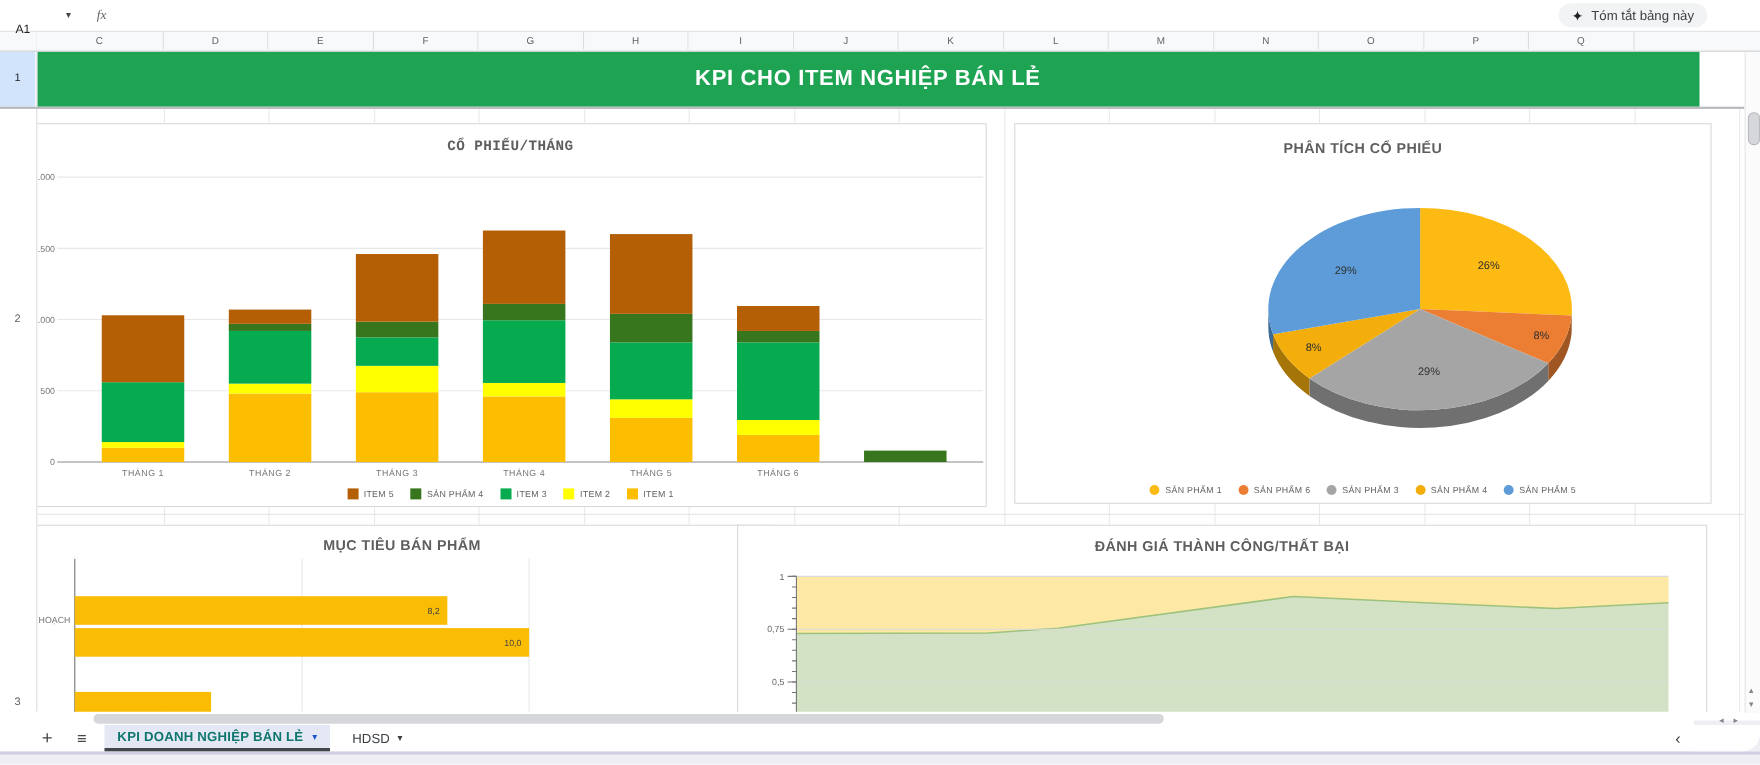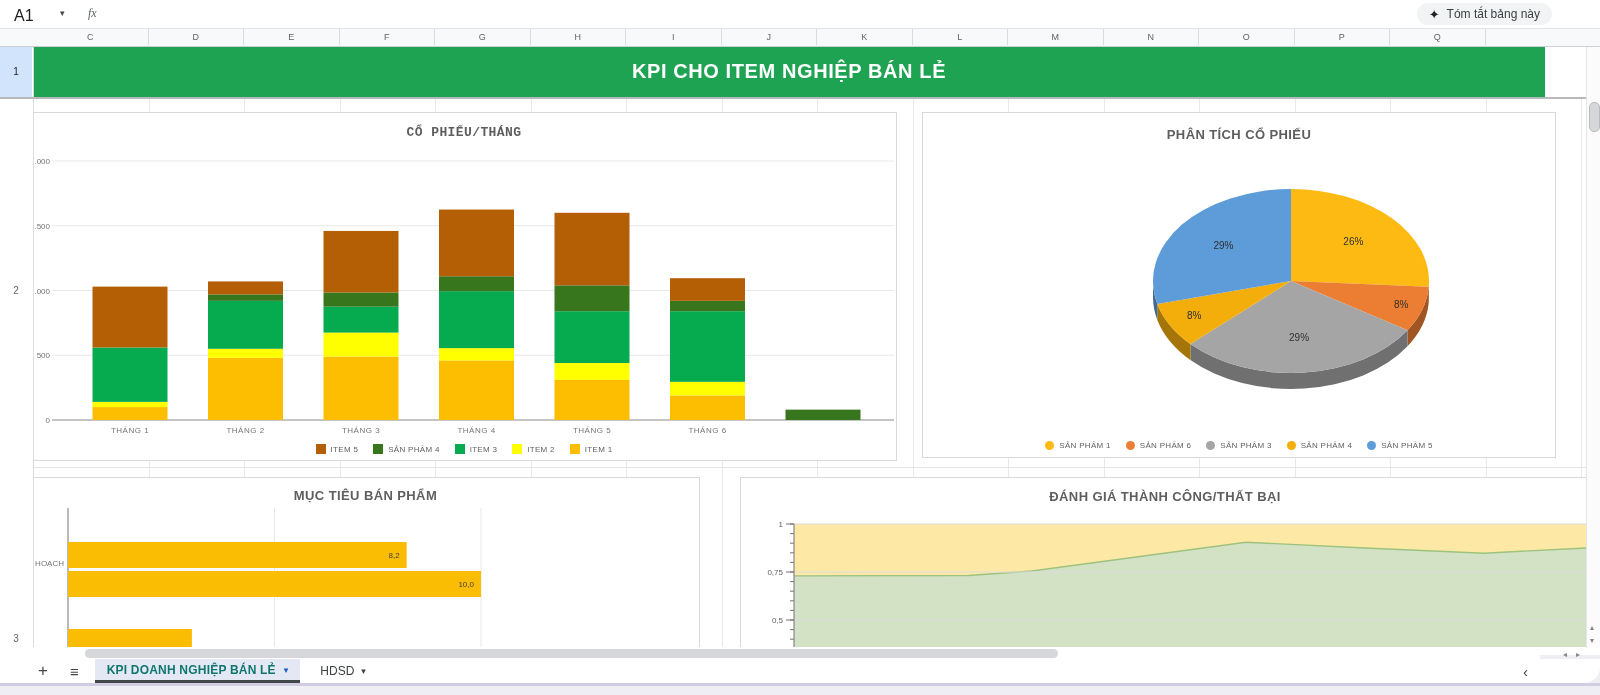--- a/index.html
+++ b/index.html
@@ -2,21 +2,21 @@
 <html><head>
 <meta charset="utf-8">
 <style>
   html,body{margin:0;padding:0;}
   body{font-family:"Liberation Sans",sans-serif;background:#fff;}
   #app{position:relative;width:1600px;height:695px;overflow:hidden;background:#fff;}
   .abs{position:absolute;}
 
   
   #toolbar{left:0;top:0;width:1600px;height:28px;background:#fff;border-bottom:1px solid #e1e3e6;z-index:8;}
-  #namebox{left:14px;top:7px;font-size:16px;color:#202124;}
+  #namebox{left:14px;top:21px;font-size:11px;color:#202124;}
   #namebox-caret{left:60px;top:8px;font-size:9px;color:#444;}
   #fx{left:88px;top:6px;font-size:12px;font-style:italic;color:#5f6368;font-family:"Liberation Serif",serif;}
   #summarize{right:48px;top:3px;height:22px;background:#f1f3f4;border-radius:13px;display:flex;align-items:center;padding:0 12px;gap:7px;cursor:pointer;}
   #summarize .spark{font-size:13px;color:#202124;}
   #summarize .lbl{font-size:12px;color:#3c4043;}
 
   
   #colheads{left:0;top:28px;width:1600px;height:18px;background:#f8f9fa;border-bottom:1px solid #cdd0d3;z-index:7;}
   .colhead{position:absolute;top:0;height:17px;border-right:1px solid #dadce0;display:flex;align-items:center;justify-content:center;font-size:9px;color:#5f6368;background:#f8f9fa;}
   #corner{position:absolute;left:0;top:0;width:33px;height:17px;background:#f8f9fa;border-right:1px solid #cdd0d3;}
@@ -255,21 +255,21 @@
           <line x1="449" y1="30" x2="449" y2="172" stroke="#e8e8e8" stroke-width="1"></line>
           <rect x="36" y="64" width="338.65999999999997" height="26" fill="#FBBC04"></rect>
           <text x="367.65999999999997" y="80" text-anchor="end" font-size="8" fill="#424242">8,2</text>
           <rect x="36" y="93" width="413" height="26" fill="#FBBC04"></rect>
           <text x="442" y="109" text-anchor="end" font-size="8" fill="#424242">10,0</text>
           <rect x="36" y="151" width="123.89999999999999" height="26" fill="#FBBC04"></rect>
           <text x="32" y="88" text-anchor="end" font-size="8" fill="#757575">HOẠCH</text>
         </svg>
     </div>
 
-    <div class="chartbox" style="left:740px;top:431px;width:848px;height:200px;border-bottom:none;">
+    <div class="chartbox" style="left:670px;top:431px;width:848px;height:200px;border-bottom:none;padding-left:32px;">
       <div class="ctitle" style="top:11px;">ĐÁNH GIÁ THÀNH CÔNG/THẤT BẠI</div>
       <svg id="c4svg" width="846" height="172" style="position:absolute;left:0;top:0;">
           <path d="M53 46 L846 46 L846 70 L742.91 75.184 L623.9599999999999 70 L505.00999999999993 64.24 L290.9 93.03999999999999 L227.46 97.456 L53 97.84 Z" fill="#FDE9A5"></path>
           <path d="M53 172 L53 97.84 L227.46 97.456 L290.9 93.03999999999999 L505.00999999999993 64.24 L623.9599999999999 70 L742.91 75.184 L846 70 L846 172 Z" fill="#D3E2C5"></path>
           <path d="M53 97.84 L227.46 97.456 L290.9 93.03999999999999 L505.00999999999993 64.24 L623.9599999999999 70 L742.91 75.184 L846 70" fill="none" stroke="#9CC27D" stroke-width="1.4"></path>
           <line x1="53" y1="46" x2="846" y2="46" stroke="#dcdcdc" stroke-width="1"></line>
           <line x1="45" y1="46" x2="53" y2="46" stroke="#757575" stroke-width="1"></line>
           <text x="42" y="49" text-anchor="end" font-size="8" fill="#616161">1</text>
           <line x1="53" y1="94" x2="846" y2="94" stroke="#dcdcdc" stroke-width="1"></line>
           <line x1="45" y1="94" x2="53" y2="94" stroke="#757575" stroke-width="1"></line>

